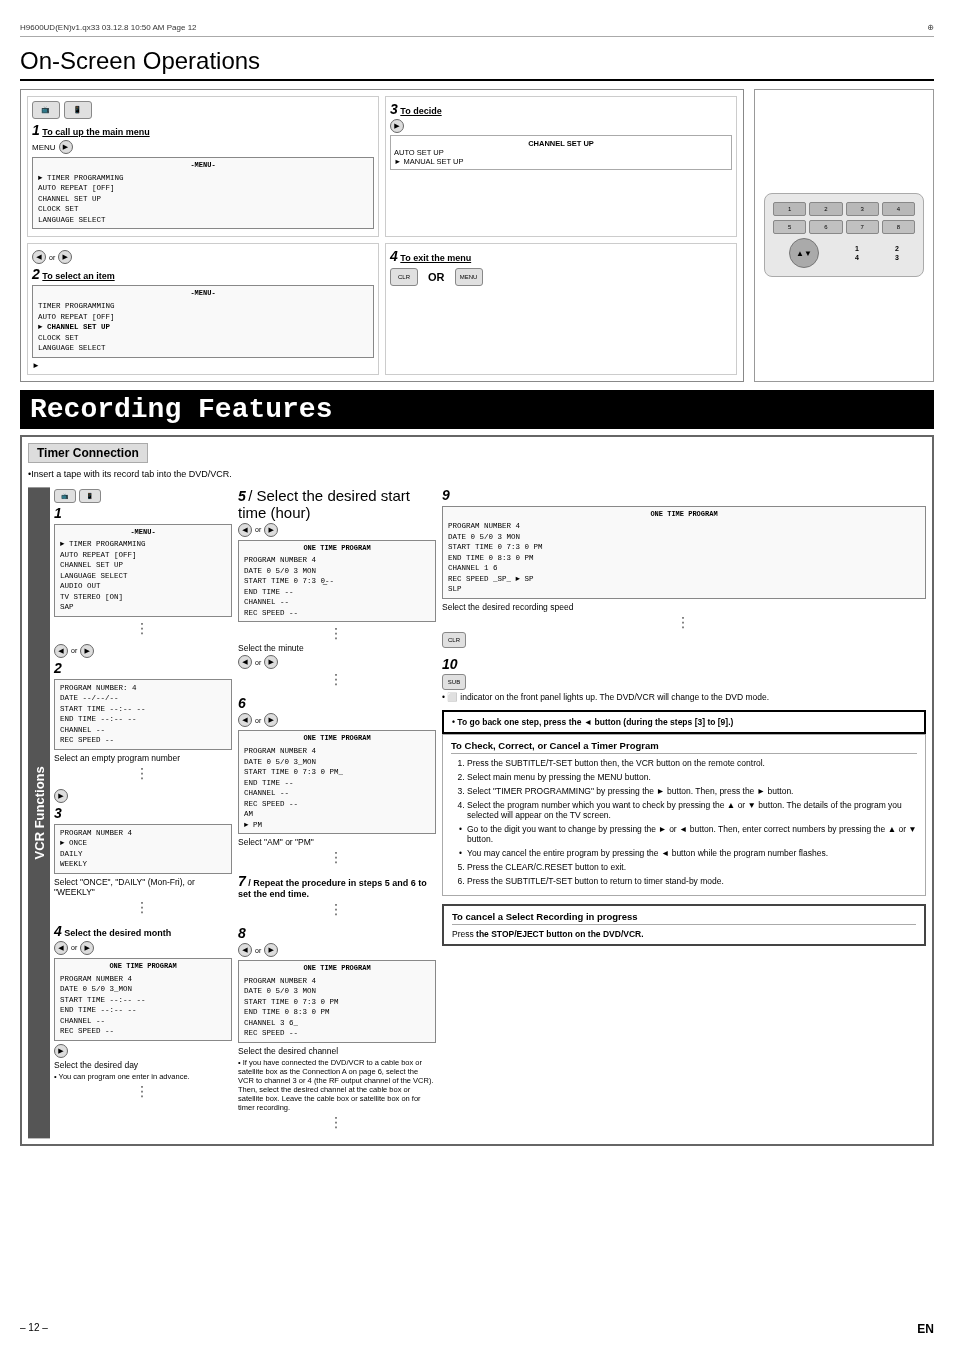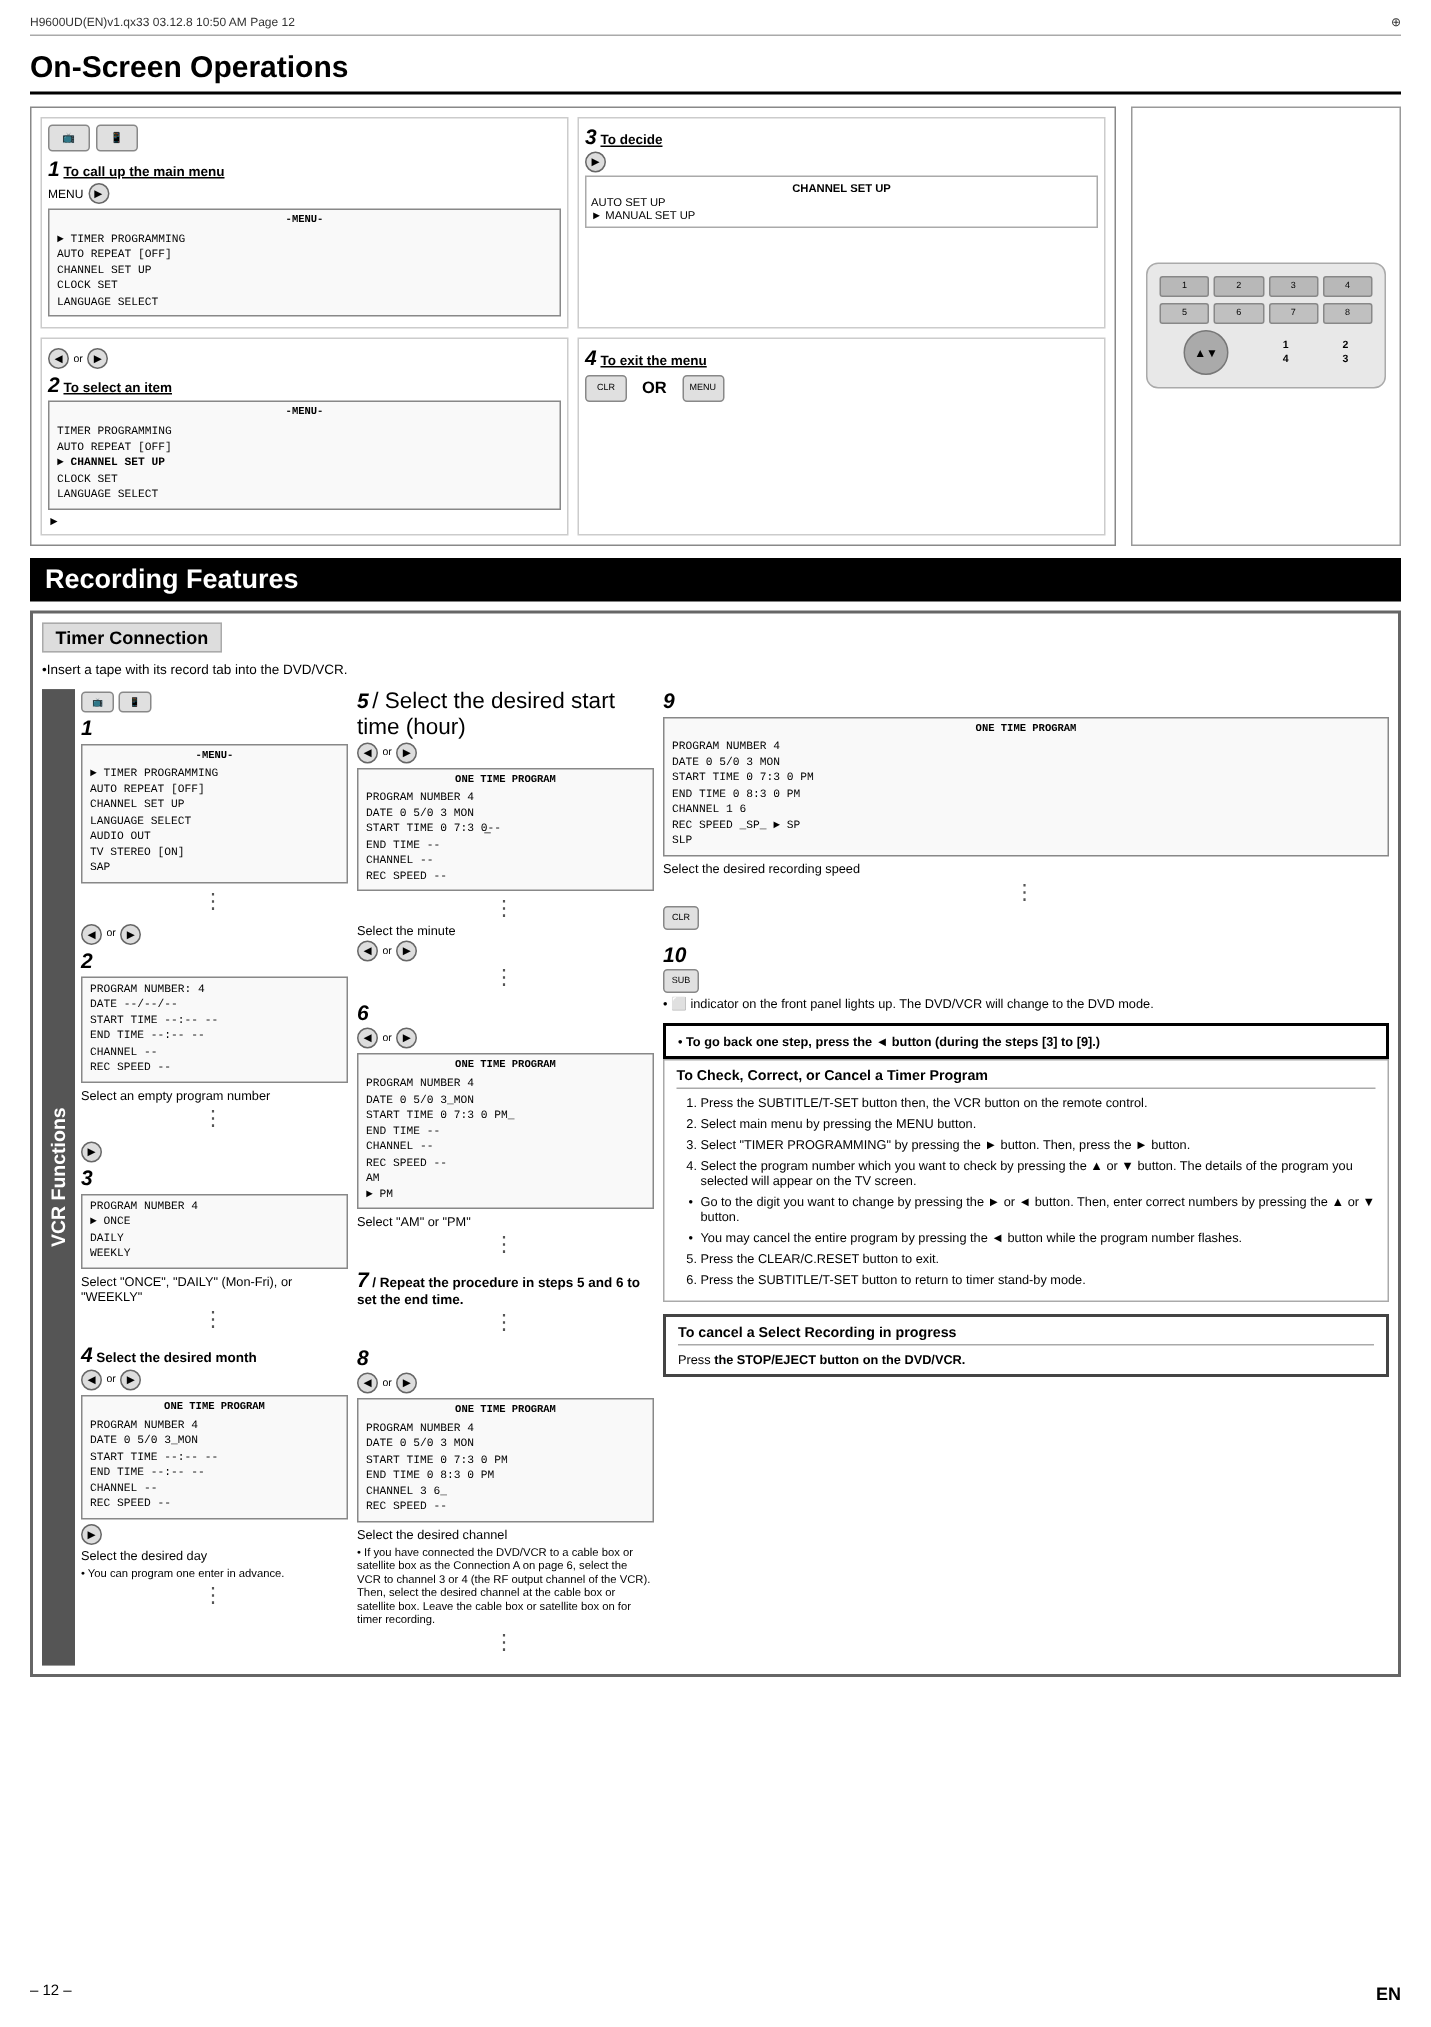--- a/index.html
+++ b/index.html
@@ -8,59 +8,60 @@
       min-height: 1351px;
       background: #fff;
       font-family: Arial, Helvetica, sans-serif;
       font-size: 10px;
       color: #000;
       position: relative;
     }
     .page-container {
       width: 954px;
       min-height: 1351px;
-      padding: 10px 20px 20px 20px;
+      padding: 23px 20px 20px 20px;
       position: relative;
     }
     
     .header-line {
       font-size: 8px;
       color: #333;
       border-bottom: 1px solid #aaa;
       padding-bottom: 4px;
       margin-bottom: 10px;
       display: flex;
       justify-content: space-between;
     }
     
     .main-title {
-      font-size: 20px;
-      font-weight: bold;
+      font-size: 24px;
+      font-weight: normal;
       margin-bottom: 8px;
       border-bottom: 2px solid #000;
       padding-bottom: 4px;
     }
     .step-box {
       border: 1px solid #ccc;
       padding: 4px;
       font-size: 9px;
     }
     .step-title {
       font-weight: bold;
       font-size: 9px;
       text-decoration: underline;
     }
     
     .recording-title {
-      font-size: 18px;
+      font-size: 28px;
       font-weight: bold;
       background: #000;
       color: #fff;
       padding: 4px 10px;
       margin-bottom: 6px;
+      font-family: Liberation Mono, monospace;
     }
     
     .timer-section {
       border: 2px solid #666;
       padding: 6px;
       position: relative;
     }
     .timer-heading {
       font-size: 12px;
       font-weight: bold;

